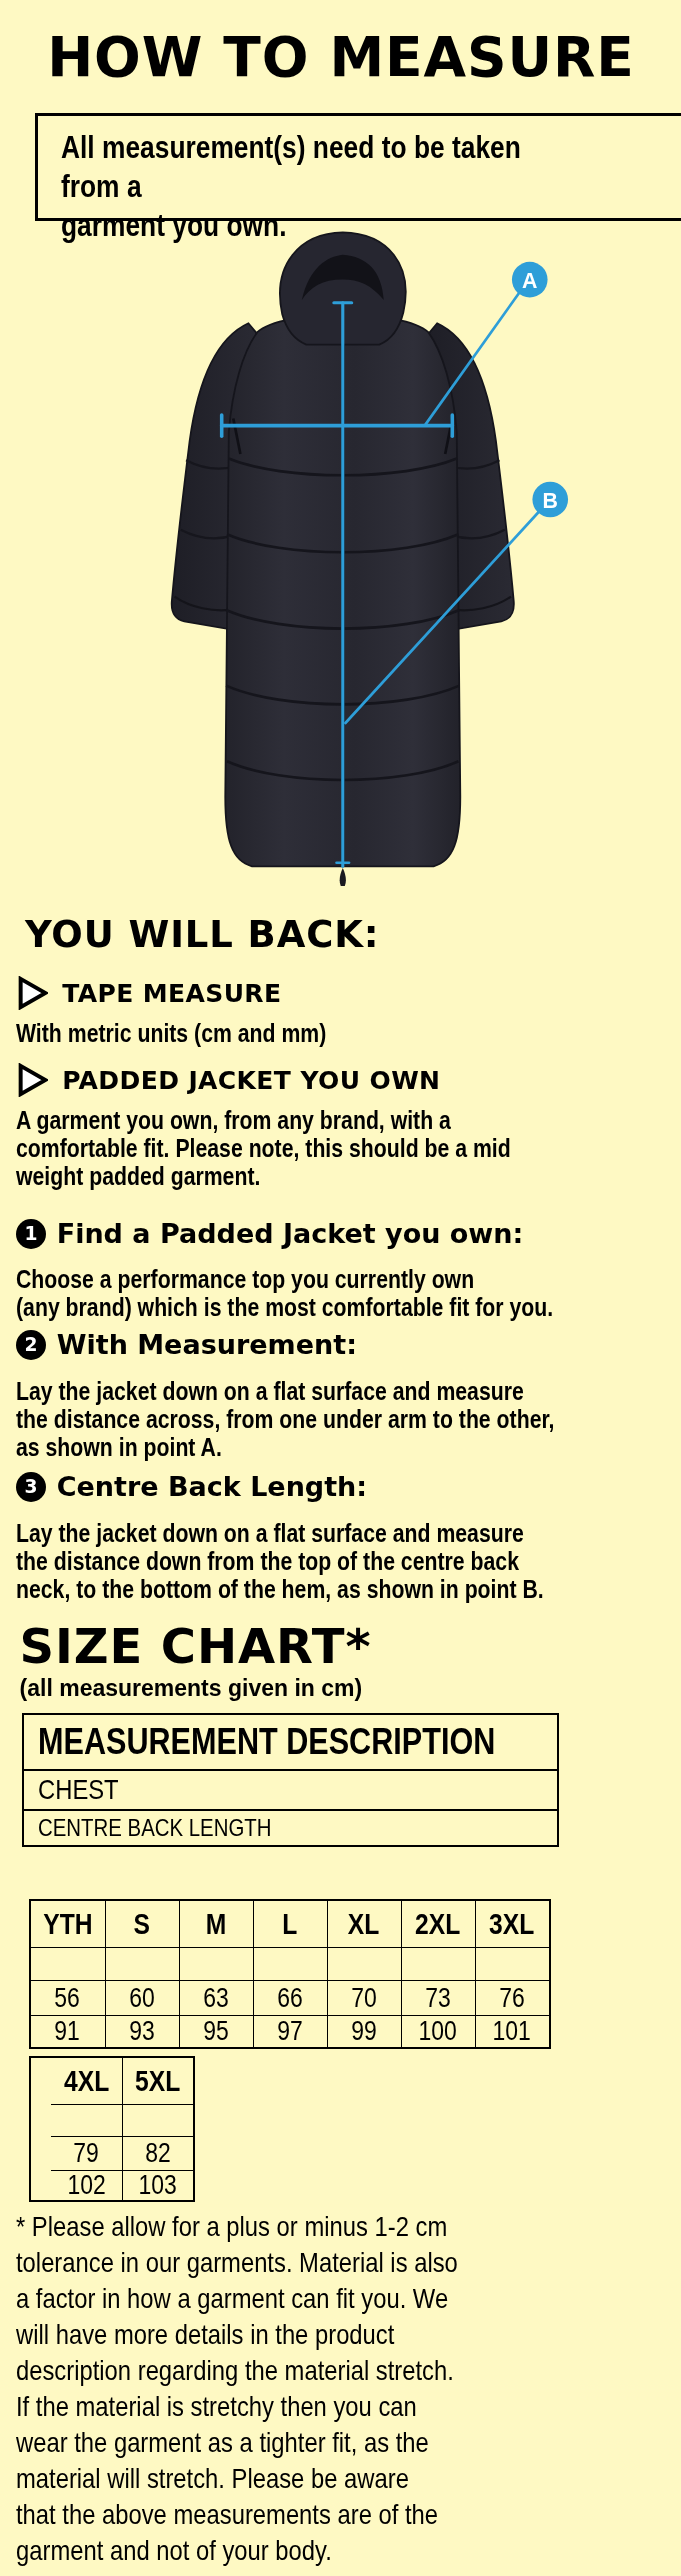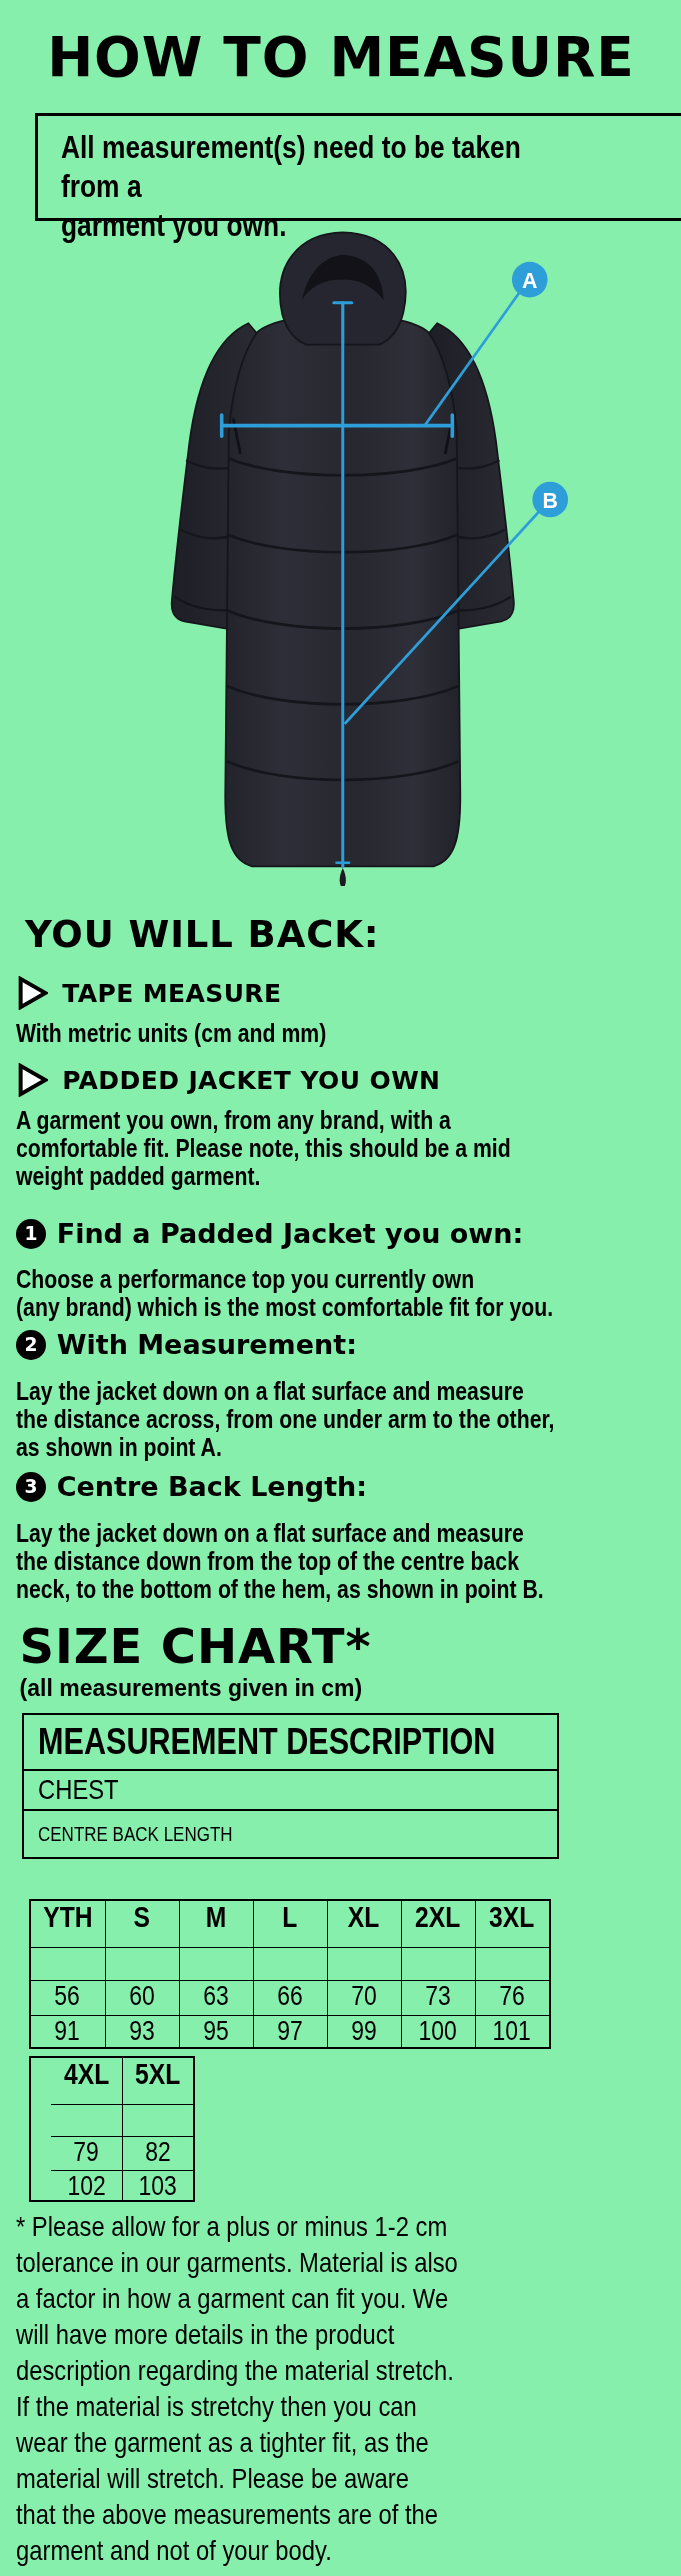--- a/index.html
+++ b/index.html
@@ -1,16 +1,16 @@
 <!DOCTYPE html>
 <html style="font-size:14.2px"><head>
 <meta charset="utf-8">
 <style>
   html,body{margin:0;padding:0;background:#ffffff;}
-  .page{position:relative;width:682px;height:2576px;background:#86efac;color:#000;
+  .page{position:relative;width:682px;height:2576px;background:#fef9c3;color:#000;
         font-family:"Liberation Sans",sans-serif;overflow:hidden;}
   .hd{font-family:"DejaVu Sans",sans-serif;font-weight:bold;}
 
   
   .cond{display:inline-block;transform:scaleX(0.85);transform-origin:0 50%;white-space:nowrap;}
   .condc{display:inline-block;transform:scaleX(0.85);transform-origin:50% 50%;white-space:nowrap;}
   .condblock{transform:scaleX(0.85);transform-origin:0 0;}
 
   .title{position:absolute;top:16px;left:0;width:682px;text-align:center;
          font-size:55px;letter-spacing:0.9px;line-height:1.5;}
@@ -37,25 +37,25 @@
   .sc-head{position:absolute;top:1618px;left:19.6px;font-size:48px;letter-spacing:0.9px;text-align:center;}
   .sc-sub{position:absolute;top:1675px;left:19.6px;font-weight:bold;font-size:23px;}
 
   
   .t1{position:absolute;top:1713px;left:22px;width:537px;border:2.7px solid #000;box-sizing:border-box;}
   .t1r{box-sizing:border-box;border-top:2.7px solid #000;display:flex;align-items:center;padding-left:14px;text-align:center;}
   .t1r:first-child{border-top:none;}
   .t1r.h{height:54px;font-weight:bold;font-size:36px;}
   .t1r.m{height:42px;font-weight:bold;font-size:28px;}
   .t1r.p{height:40px;font-size:28px;}
-  .t1r.q{height:48px;font-size:20px;}
+  .t1r.q{height:36px;font-size:24px;}
 
   
   .grid-table{position:absolute;border:2.7px solid #000;display:grid;box-sizing:content-box;}
-  .gc{box-sizing:border-box;display:flex;align-items:flex-start;justify-content:center;
+  .gc{box-sizing:border-box;display:flex;align-items:center;justify-content:center;
       border-left:1.8px solid #000;border-top:1.8px solid #000;}
   .gc.c0{border-left:none;} .gc.r0{border-top:none;}
   .gc.head{font-weight:bold;font-size:29px;}
   .gc.val{font-size:27px;}
 
   .t2{top:1899px;left:28.5px;grid-template-columns:repeat(7,74px);grid-template-rows:46px 33px 35px 32px;}
   .t3{top:2056px;left:29px;grid-template-columns:71px 71px;grid-template-rows:46px 32px 34px 30px;padding-left:20px;}
 
   .footnote{position:absolute;top:2209px;left:16px;width:659px;font-size:28px;line-height:36px;}
 </style>

